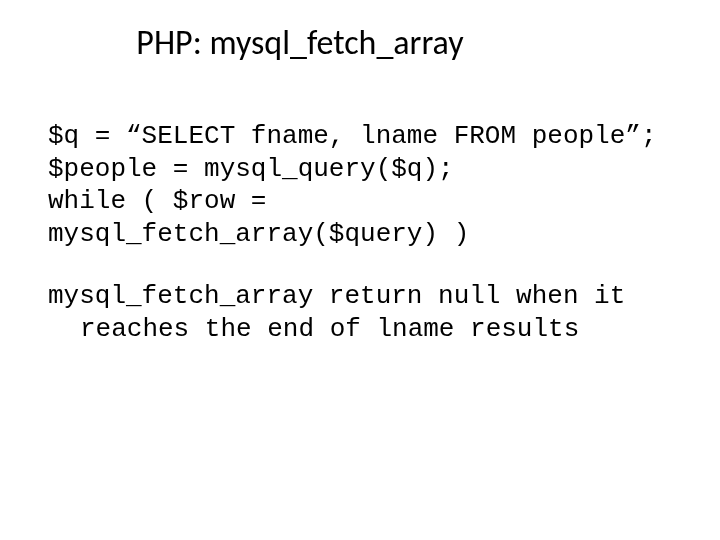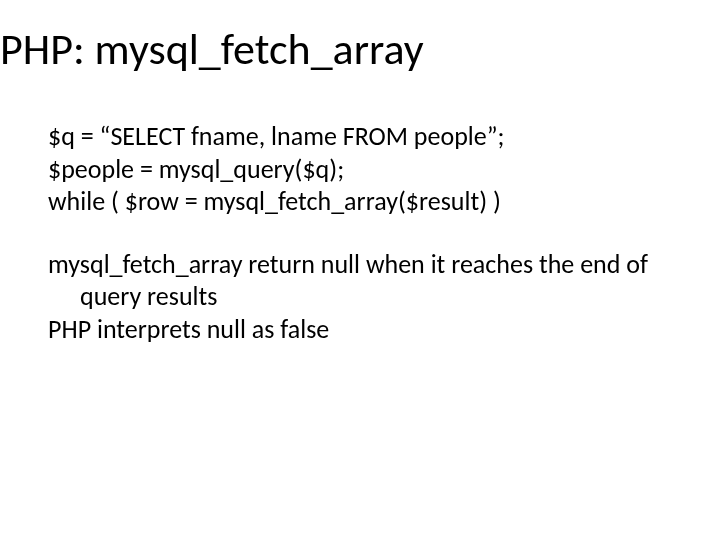--- a/index.html
+++ b/index.html
@@ -16,31 +16,33 @@
     width: 720px;
     height: 540px;
     position: relative;
     box-sizing: border-box;
   }
   .title {
     position: absolute;
     top: 22px;
     left: 0;
     width: 600px;
-    font-size: 44px;
+    text-align: center;
+    font-size: 34px;
     font-weight: 400;
     letter-spacing: 0px;
   }
   .body {
     position: absolute;
     top: 120px;
     left: 48px;
     width: 624px;
     font-size: 26px;
     line-height: 1.25;
+    font-family: Liberation Mono, monospace;
   }
   .para {
     margin: 0 0 0 0;
   }
   .indent {
     padding-left: 32px;
     display: block;
   }
   .gap {
     height: 30px;
@@ -53,21 +55,20 @@
 </head>
 <body>
 
 <div class="slide">
 
   <div class="title">PHP: mysql_fetch_array</div>
 
   <div class="body">
     <div class="para">$q = “SELECT fname, lname FROM people”;</div>
     <div class="para">$people = mysql_query($q);</div>
-    <div class="para">while ( $row = mysql_fetch_array($result) )</div>
+    <div class="para">while ( $row = mysql_fetch_array($query) )</div>
 
     <div class="gap"></div>
 
-    <div class="para hang">mysql_fetch_array return null when it reaches the end of query results</div>
-    <div class="para">PHP interprets null as false</div>
+    <div class="para hang">mysql_fetch_array return null when it reaches the end of lname results</div>
   </div>
 
 </div>
 
 </body></html>

